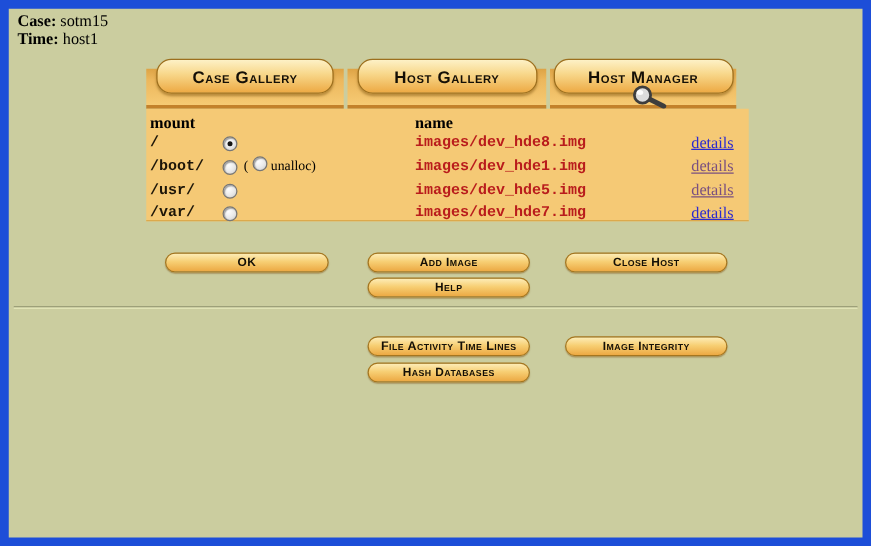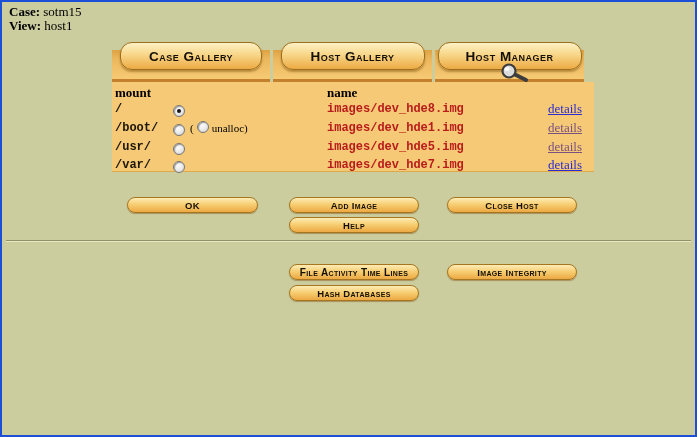--- a/index.html
+++ b/index.html
@@ -1,18 +1,18 @@
 <!DOCTYPE html>
 <html><head>
 <meta charset="utf-8">
 <style>
   html,body{margin:0;padding:0;background:#9a9a92;}
   #page{
     position:relative; width:697px; height:437px; box-sizing:border-box;
-    background:#cbcd9f; border:2px solid #1d4ed8; overflow:hidden;
+    background:#cbcd9f; border:7px solid #1d4ed8; overflow:hidden;
     font-family:"Liberation Serif", serif; color:#000;
   }
   
   .hdr{position:absolute; left:7px; top:3px; font-size:13px; line-height:14px;}
   .hdr b{font-weight:bold;}
   
   .tabcell{
     position:absolute; top:48px; height:29px;
     background:linear-gradient(180deg,#dda345 0%,#ecb75c 30%,#f6ca74 100%);
     border-bottom:3px solid #c3812b;
@@ -71,21 +71,21 @@
     border-top:1px solid #8f916d; border-bottom:1px solid #e9ebbf;
   }
 </style>
 </head>
 <body>
 
 <div id="page">
 
   <div class="hdr">
     <div><b>Case:</b> <span>sotm15</span></div>
-    <div><b>View:</b> <span>host1</span></div>
+    <div><b>Time:</b> <span>host1</span></div>
   </div>
 
   <div class="tabcell" style="left:110px;width:158px">
     <div class="tabbtn" style="width:142px">Case Gallery</div>
   </div>
   <div class="tabcell" style="left:271px;width:159px">
     <div class="tabbtn" style="width:144px">Host Gallery</div>
   </div>
   <div class="tabcell" style="left:433px;width:149px">
     <div class="tabbtn" style="width:144px">Host Manager</div>

